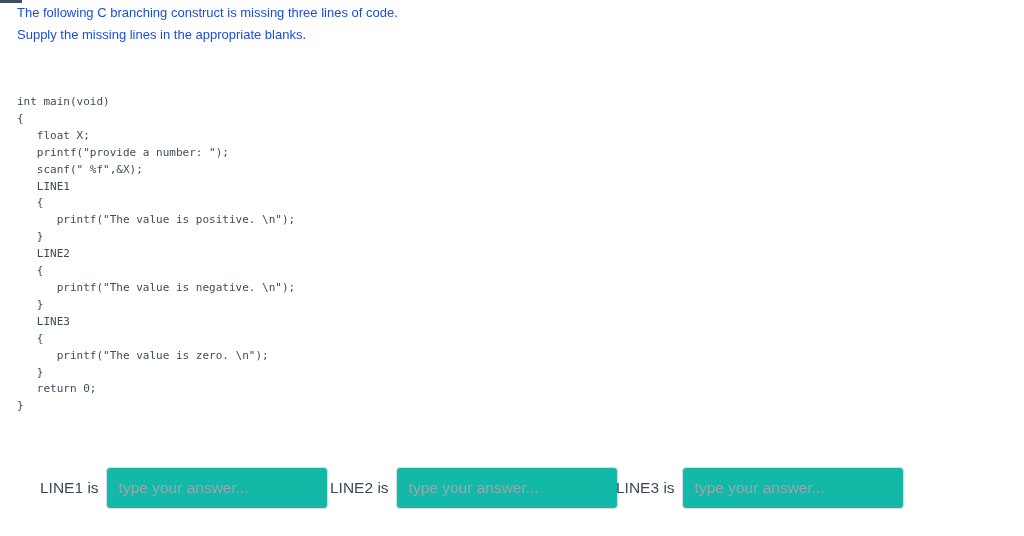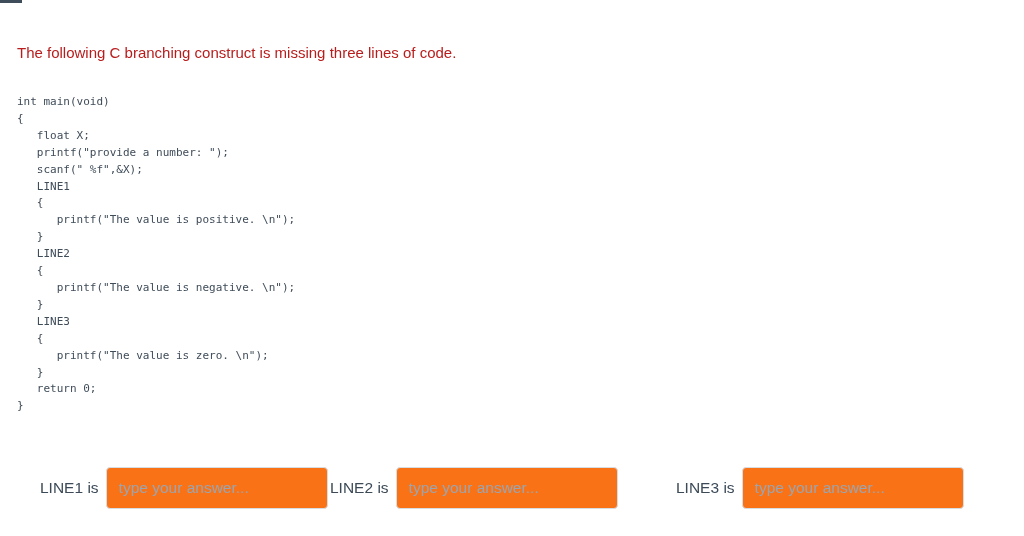--- a/index.html
+++ b/index.html
@@ -26,25 +26,24 @@
     height: 3px;
     background: #3f4c59;
   }
 
   
   .prompt {
     position: absolute;
     left: 17px;
     top: 2px;
     width: 960px;
-    font-size: 15px;
+    font-size: 13px;
     line-height: 22px;
-    color: #b91c1c;
+    color: #1d4ed8;
     letter-spacing: 0.0px;
-    margin-top: 40px;
   }
   .prompt .line {
     display: block;
     white-space: pre;
   }
 
   
   .code-block {
     position: absolute;
     left: 17px;
@@ -71,54 +70,55 @@
   }
   .answer-group {
     position: absolute;
     top: 0;
     display: flex;
     align-items: center;
     height: 45px;
   }
   .answer-group.g1 { left: 40px; }
   .answer-group.g2 { left: 330px; }
-  .answer-group.g3 { left: 676px; }
+  .answer-group.g3 { left: 616px; }
 
   .answer-label {
     font-size: 15.5px;
     color: #3c4a57;
     margin-right: 7px;
     white-space: nowrap;
   }
 
   .answer-input {
     width: 222px;
     height: 42px;
     box-sizing: border-box;
     border: 1px solid #d7dde3;
     border-radius: 4px;
-    background: #f97316;
+    background: #14b8a6;
     font-family: "Liberation Sans", sans-serif;
     font-size: 15.5px;
     color: #3c4a57;
     padding: 0 12px;
     outline: none;
   }
   .answer-input::placeholder {
     color: #9aa5b1;
     opacity: 1;
   }
 </style>
 </head>
 <body>
 
 <div class="top-bar"></div>
 
 <div class="prompt">
   <span class="line">The following C branching construct is missing three lines of code.</span>
+  <span class="line">Supply the missing lines in the appropriate blanks.</span>
 </div>
 
 <pre class="code-block" id="code-block"><span class="code-line">int main(void)</span><span class="code-line">{</span><span class="code-line">   float X;</span><span class="code-line">   printf("provide a number: ");</span><span class="code-line">   scanf(" %f",&amp;X);</span><span class="code-line">   LINE1</span><span class="code-line">   {</span><span class="code-line">      printf("The value is positive. \n");</span><span class="code-line">   }</span><span class="code-line">   LINE2</span><span class="code-line">   {</span><span class="code-line">      printf("The value is negative. \n");</span><span class="code-line">   }</span><span class="code-line">   LINE3</span><span class="code-line">   {</span><span class="code-line">      printf("The value is zero. \n");</span><span class="code-line">   }</span><span class="code-line">   return 0;</span><span class="code-line">}</span></pre>
 
 <div class="answer-row">
 
   <div class="answer-group g1">
     <span class="answer-label">LINE1 is</span>
     <input class="answer-input" type="text" placeholder="type your answer..." style="">
   </div>

